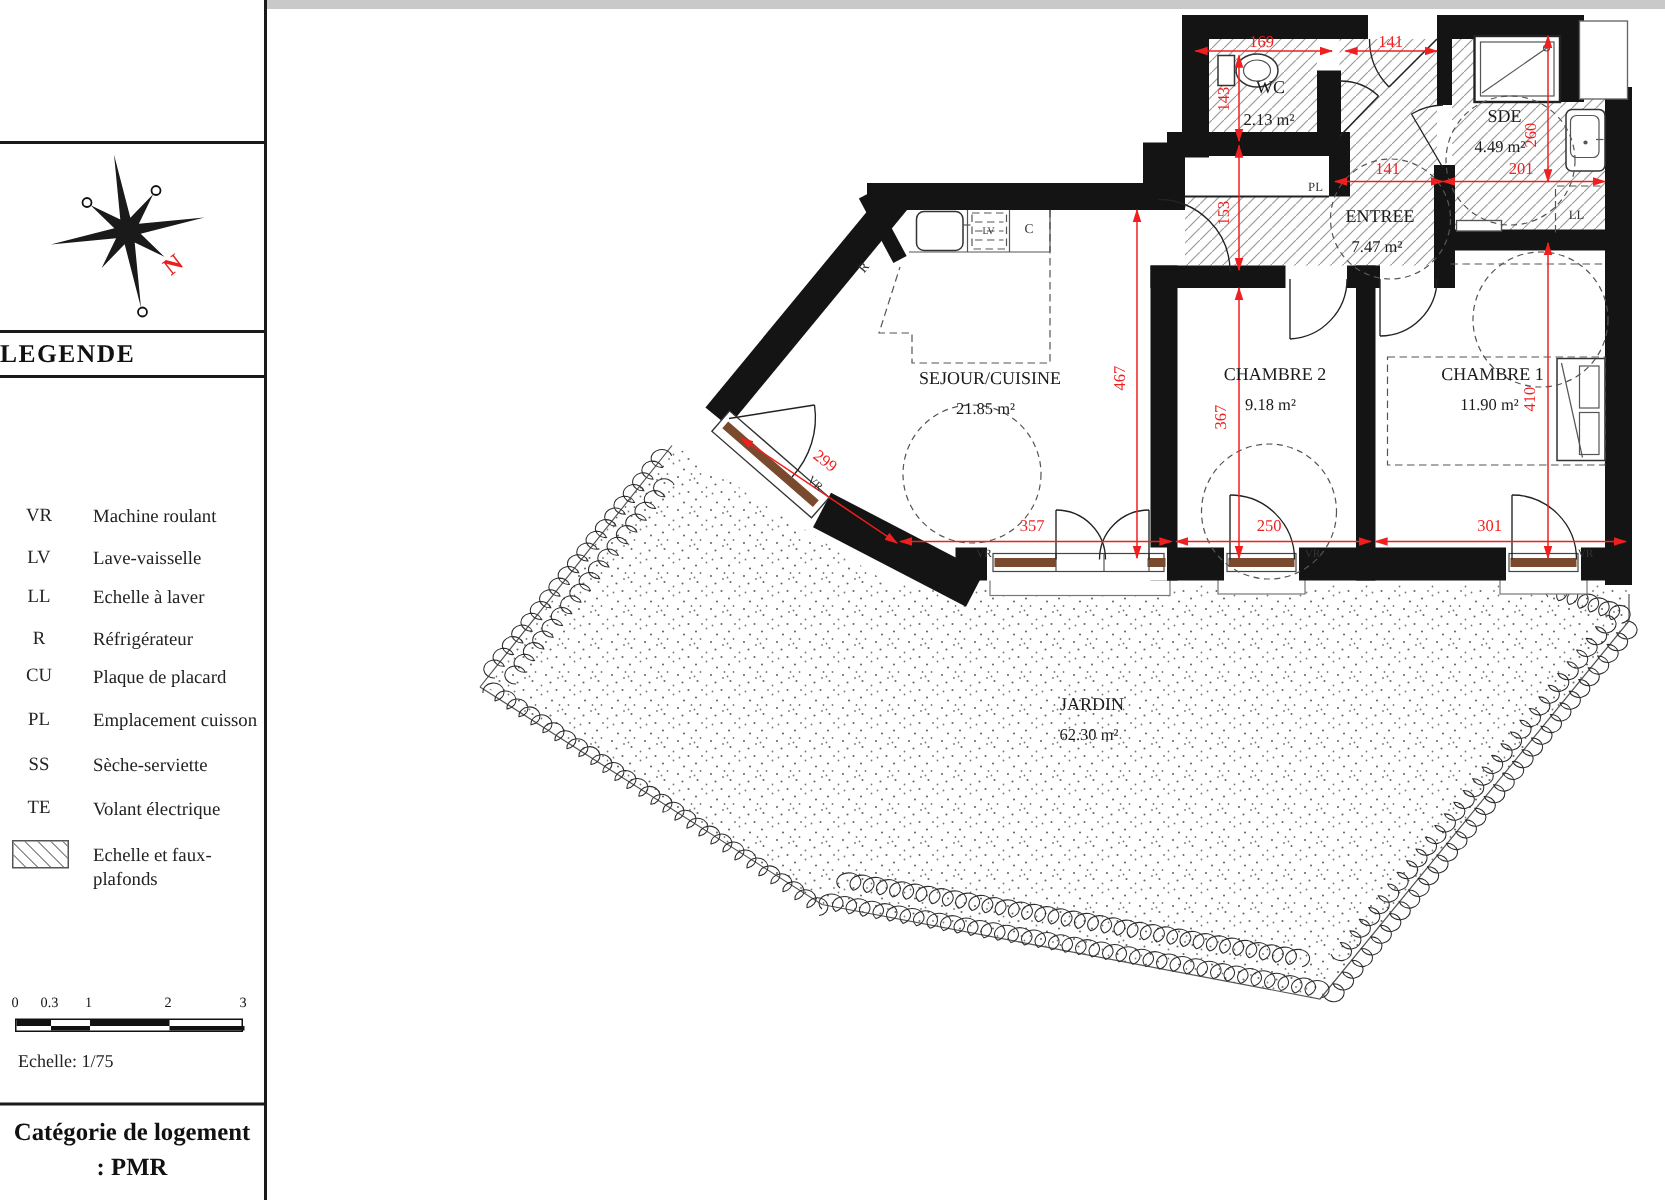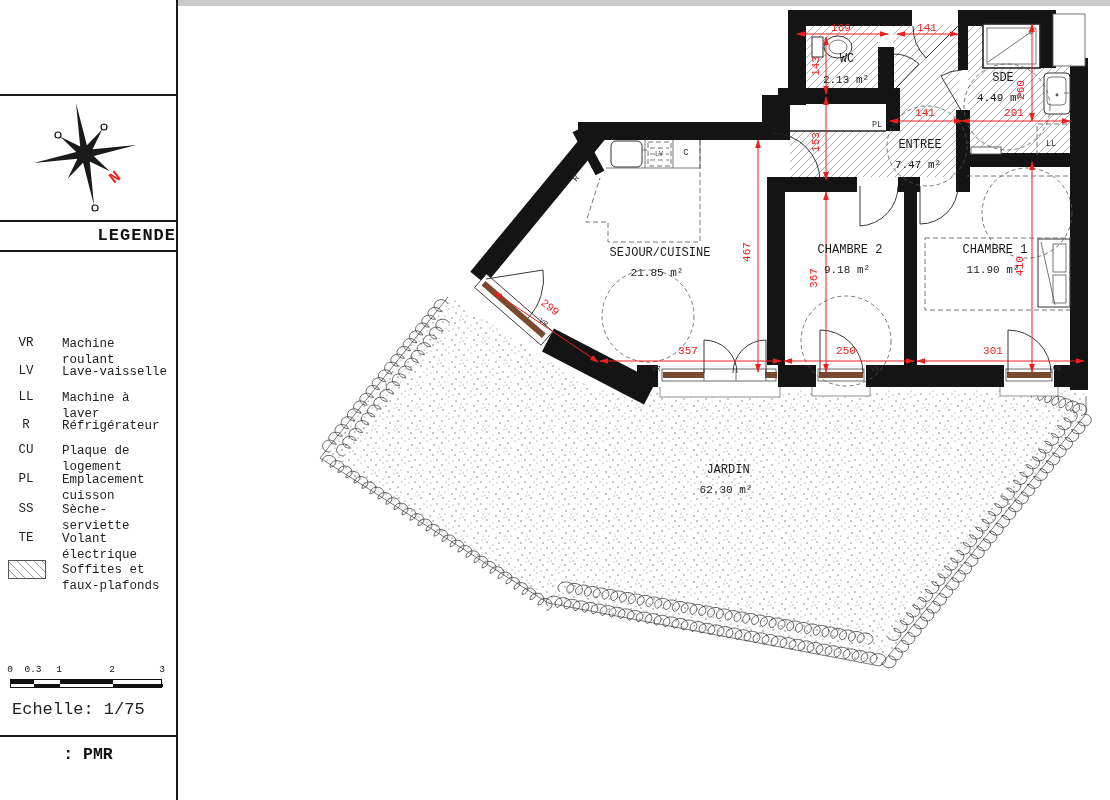--- a/index.html
+++ b/index.html
@@ -1,34 +1,34 @@
 <!DOCTYPE html>
 <html><head>
 <meta charset="utf-8">
 <style>
   html,body{margin:0;padding:0;background:#fff;}
   #stage{position:relative;width:1110px;height:800px;background:#fff;overflow:hidden;
-         font-family:Liberation Mono, monospace;}
+         font-family:Liberation Serif, serif;}
   
   #sidebar{position:absolute;left:0;top:0;width:176px;height:800px;background:#fff;
            border-right:2px solid #1a1a1a;z-index:5;}
   .hline{position:absolute;left:0;width:176px;height:2px;background:#1a1a1a;}
-  #legend-title{position:absolute;top:226px;left:0;width:176px;text-align:right;
+  #legend-title{position:absolute;top:226px;left:0;width:176px;text-align:left;
                 font-weight:bold;font-size:17px;letter-spacing:1px;color:#111;}
   .lg-row{position:absolute;left:0;width:176px;font-size:12.5px;color:#222;}
   .lg-abbr{position:absolute;left:4px;width:44px;text-align:center;}
   .lg-label{position:absolute;left:62px;width:110px;line-height:1.3;}
   #hatch-swatch{position:absolute;left:8px;top:560px;width:36px;height:17px;border:1px solid #555;
      background:repeating-linear-gradient(45deg,#fff 0 5px,#999 5px 6px);}
   
   #scalebar{position:absolute;left:0;top:664px;width:176px;height:50px;}
   .tick{position:absolute;top:0;font-size:9.5px;color:#111;transform:translateX(-50%);}
   #bar{position:absolute;left:10px;top:15px;width:152px;height:9px;border:1px solid #111;box-sizing:border-box;}
   .seg{position:absolute;height:3.5px;background:#111;}
-  #echelle{position:absolute;left:12px;top:36px;font-size:17px;color:#222;}
+  #echelle{position:absolute;left:12px;top:36px;font-size:12px;color:#222;}
   #category{position:absolute;left:0;top:735px;width:176px;border-top:2px solid #1a1a1a;
             text-align:center;font-weight:bold;font-size:16.5px;color:#111;line-height:1.4;padding-top:6px;}
   
   #plan{position:absolute;left:0;top:0;z-index:1;}
   .wall{fill:#141414;stroke:none;}
   .thin{stroke:#555;stroke-width:0.8;fill:none;}
   .fx{fill:#fff;stroke:#333;stroke-width:1;}
   .door{stroke:#222;stroke-width:0.9;fill:none;}
   .dash{stroke:#555;stroke-width:0.8;fill:none;stroke-dasharray:5 3;}
   .circ{stroke:#555;stroke-width:0.8;fill:none;stroke-dasharray:4 3;}
@@ -319,59 +319,60 @@
     <div class="lg-row" style="top:336px">
       <span class="lg-abbr">VR</span>
       <span class="lg-label">Machine roulant</span>
     </div>
     <div class="lg-row" style="top:364px">
       <span class="lg-abbr">LV</span>
       <span class="lg-label">Lave-vaisselle</span>
     </div>
     <div class="lg-row" style="top:390px">
       <span class="lg-abbr">LL</span>
-      <span class="lg-label">Machine à laver</span>
+      <span class="lg-label">Echelle à laver</span>
     </div>
     <div class="lg-row" style="top:418px">
       <span class="lg-abbr">R</span>
       <span class="lg-label">Réfrigérateur</span>
     </div>
     <div class="lg-row" style="top:443px">
       <span class="lg-abbr">CU</span>
-      <span class="lg-label">Plaque de logement</span>
+      <span class="lg-label">Plaque de placard</span>
     </div>
     <div class="lg-row" style="top:472px">
       <span class="lg-abbr">PL</span>
       <span class="lg-label">Emplacement cuisson</span>
     </div>
     <div class="lg-row" style="top:502px">
       <span class="lg-abbr">SS</span>
       <span class="lg-label">Sèche-serviette</span>
     </div>
     <div class="lg-row" style="top:531px">
       <span class="lg-abbr">TE</span>
       <span class="lg-label">Volant électrique</span>
     </div>
     <div class="lg-row" style="top:562px">
-      <span class="lg-label">Soffites et faux-plafonds</span>
+      <span class="lg-label">Echelle et faux-plafonds</span>
     </div>
     <div id="hatch-swatch"></div>
 
     <div id="scalebar">
       <span class="tick" style="left:10px">0</span>
       <span class="tick" style="left:33px">0.3</span>
       <span class="tick" style="left:59px">1</span>
       <span class="tick" style="left:112px">2</span>
       <span class="tick" style="left:162px">3</span>
       <div id="bar">
         <div class="seg" style="left:0;top:0;width:23px"></div>
         <div class="seg" style="left:49px;top:0;width:53px"></div>
         <div class="seg" style="left:23px;bottom:0;width:26px"></div>
         <div class="seg" style="left:102px;bottom:0;width:50px"></div>
       </div>
       <div id="echelle">Echelle: 1/75</div>
     </div>
 
     <div id="category">
+      <div>Catégorie de logement</div>
       <div>: PMR</div>
     </div>
   </div>
 </div>
 
 </body></html>

